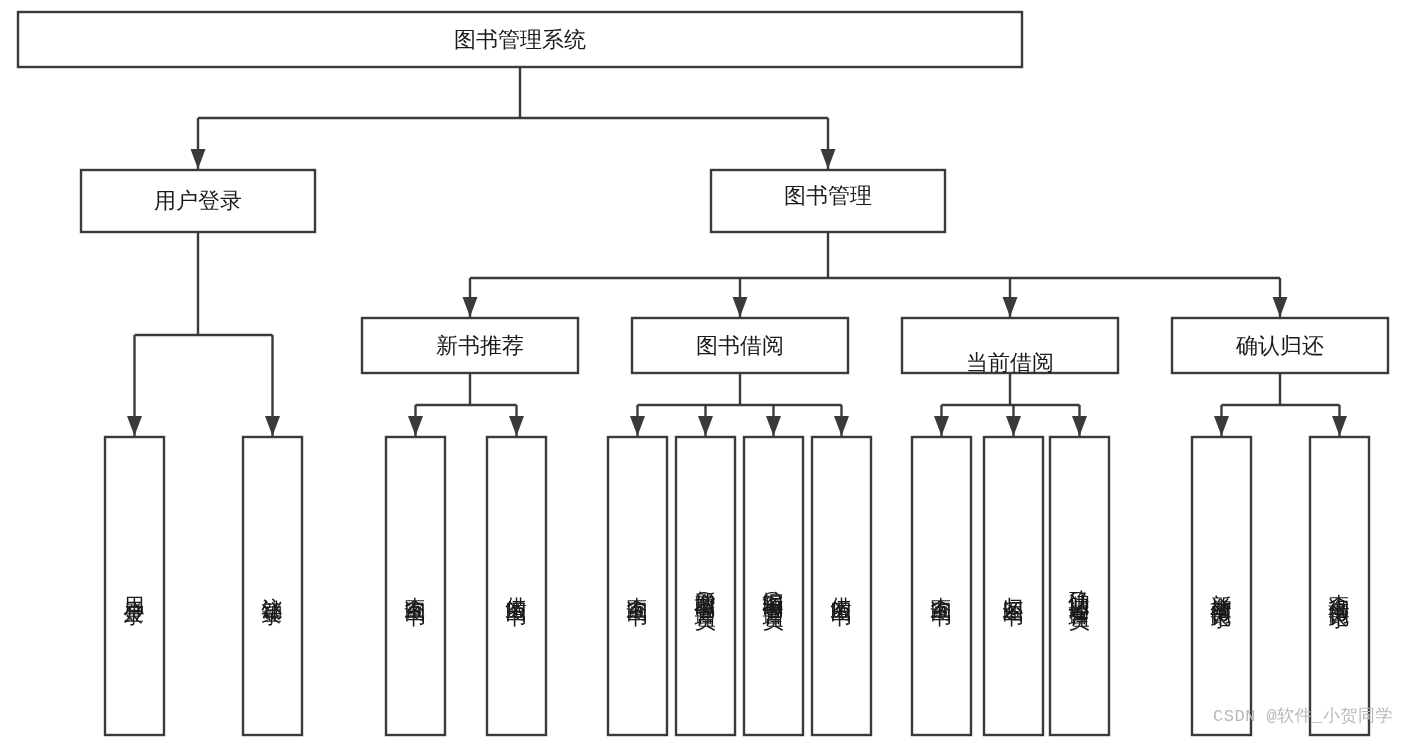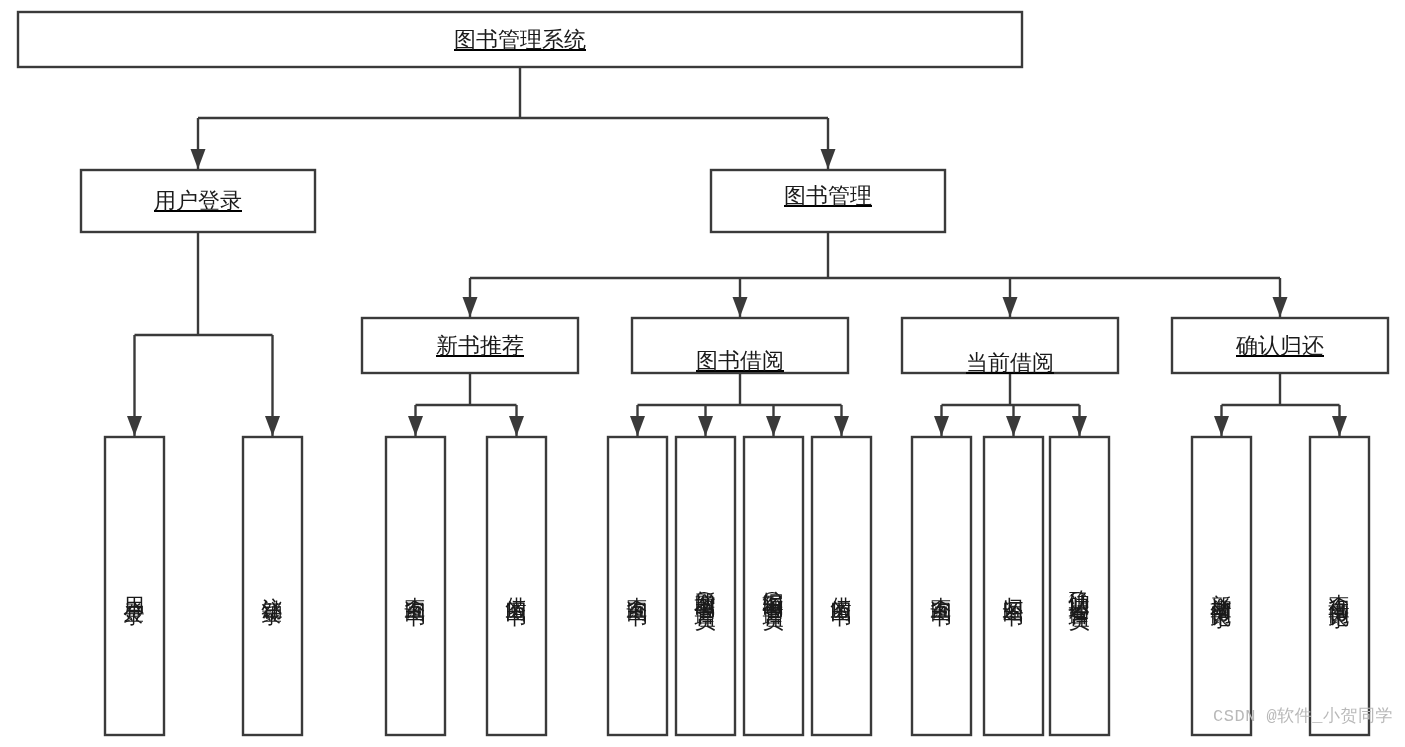--- a/index.html
+++ b/index.html
@@ -58,21 +58,20 @@
     letter-spacing: 3px;
     color: #1a1a1a;
     white-space: nowrap;
   }
   .hlabel-wrap {
     position: absolute;
     display: flex;
     align-items: center;
     justify-content: center;
     pointer-events: none;
-    text-decoration: underline;
   }
   .hlabel-text {
     font-family: "Liberation Sans", "DejaVu Sans", sans-serif;
     font-size: 22px;
     color: #1a1a1a;
     white-space: nowrap;
   }
   #watermark {
     position: absolute;
     right: 12px;
@@ -172,21 +171,21 @@
       </div>
       <div class="hlabel-wrap" style="left: 81px; top: 170px; width: 234px; height: 62px;">
         <span class="hlabel-text">用户登录</span>
       </div>
       <div class="hlabel-wrap" style="left: 711px; top: 170px; width: 234px; height: 52px;">
         <span class="hlabel-text">图书管理</span>
       </div>
       <div class="hlabel-wrap" style="left: 362px; top: 318px; width: 216px; height: 55px; margin-left: 10px;">
         <span class="hlabel-text">新书推荐</span>
       </div>
-      <div class="hlabel-wrap" style="left: 632px; top: 318px; width: 216px; height: 55px; margin-top: 15px;">
+      <div class="hlabel-wrap" style="left: 632px; top: 318px; width: 216px; height: 55px;">
         <span class="hlabel-text">图书借阅</span>
       </div>
       <div class="hlabel-wrap" style="left: 902px; top: 335px; width: 216px; height: 55px;">
         <span class="hlabel-text">当前借阅</span>
       </div>
       <div class="hlabel-wrap" style="left: 1172px; top: 318px; width: 216px; height: 55px;">
         <span class="hlabel-text">确认归还</span>
       </div>
       <div class="vlabel-wrap" style="left: 105px; top: 437px; width: 59px; height: 298px;">
         <span class="vlabel-text">用户登录</span>

